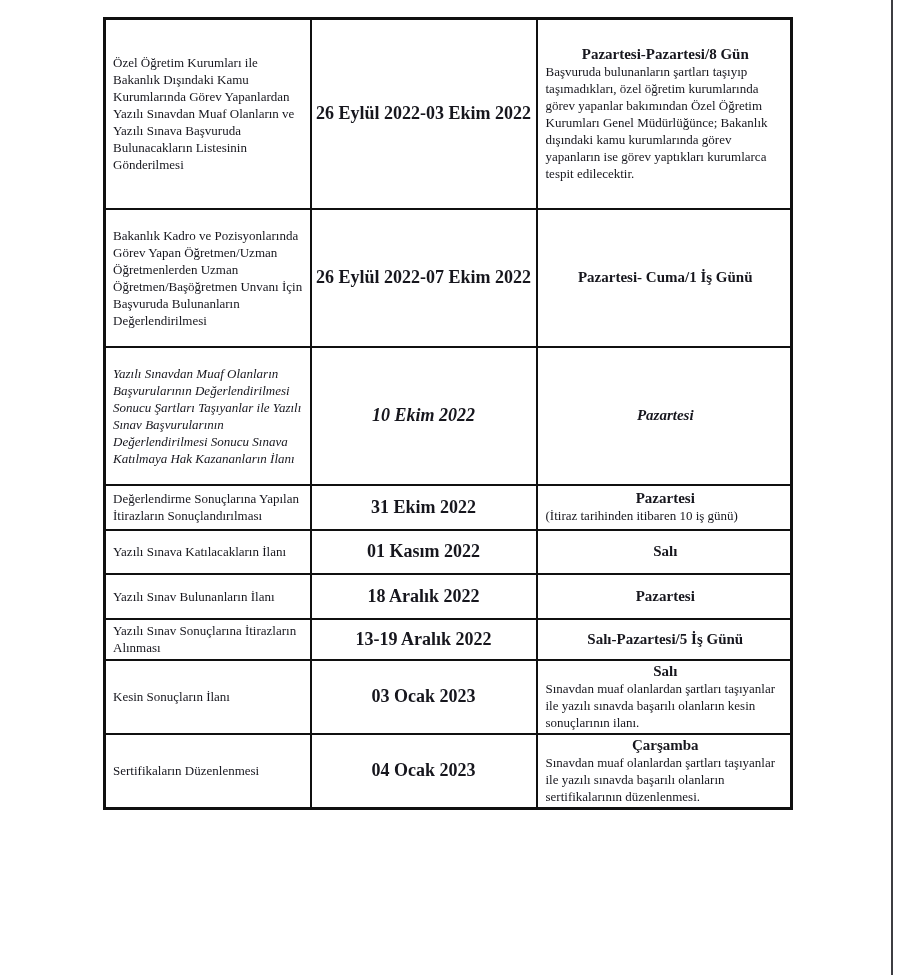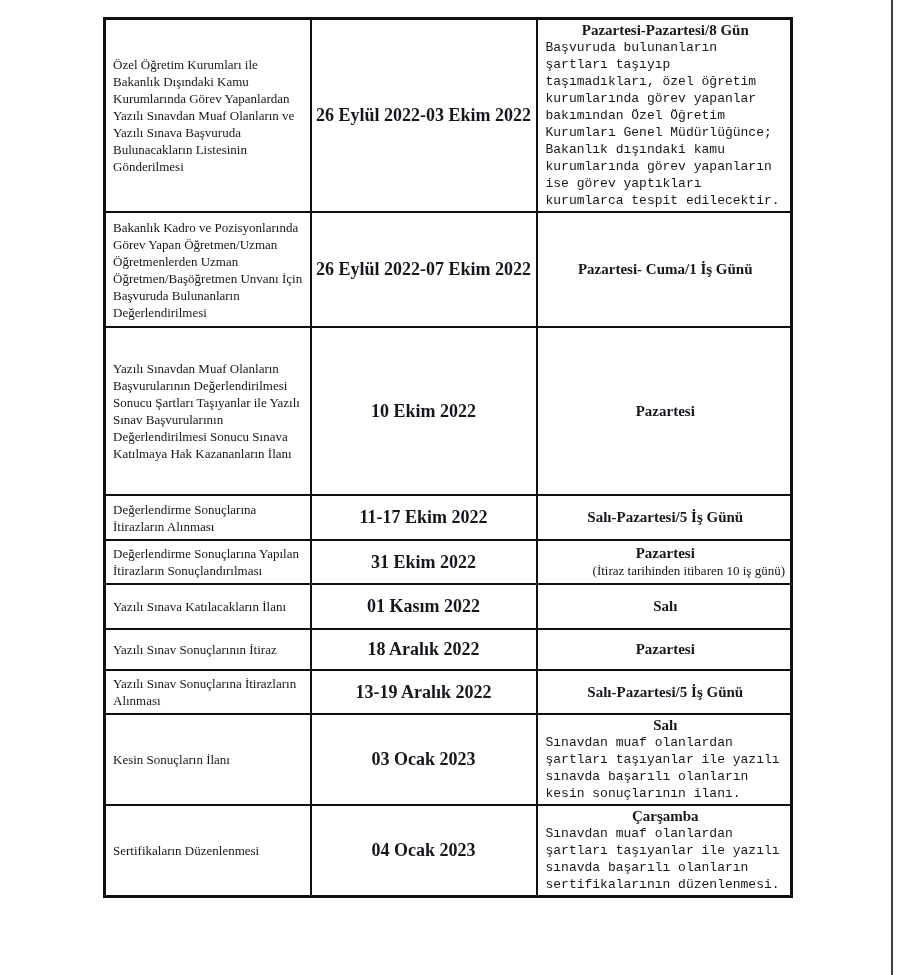--- a/index.html
+++ b/index.html
@@ -66,27 +66,27 @@
   .day-bold {
     font-weight: bold;
     font-size: 15px;
     text-align: center;
     line-height: 17px;
   }
   .day-note {
     font-size: 13px;
     line-height: 17px;
   }
-  .note-left   { text-align: left; font-family: Liberation Mono, monospace; }
-  .note-center { text-align: right; }
+  .note-left   { text-align: left; }
+  .note-center { text-align: left; }
 
   
   tbody tr:nth-child(1)  { height: 190px; }
-  tbody tr:nth-child(2)  { height: 115px; }
-  tbody tr:nth-child(3)  { height: 168px; }
+  tbody tr:nth-child(2)  { height: 138px; }
+  tbody tr:nth-child(3)  { height: 138px; font-style: italic; }
   tbody tr:nth-child(4)  { height: 45px; }
   tbody tr:nth-child(5)  { height: 44px; border-radius: 16px; }
   tbody tr:nth-child(6)  { height: 45px; }
   tbody tr:nth-child(7)  { height: 41px; }
   tbody tr:nth-child(8)  { height: 44px; }
   tbody tr:nth-child(9)  { height: 38px; }
   tbody tr:nth-child(10) { height: 54px; }
   tbody tr:nth-child(11) { height: 70px; }
   tbody tr:nth-child(12) { height: 68px; }
 </style>
@@ -132,32 +132,20 @@
     <td class="c2">
       <span>10 Ekim 2022</span>
     </td>
     <td class="c3">
       <div class="day-bold">Pazartesi</div>
 
     </td>
   </tr>
         <tr>
     <td class="c1">
-      <span>Değerlendirme Sonuçlarına İtirazların Alınması</span>
-    </td>
-    <td class="c2">
-      <span>11-17 Ekim 2022</span>
-    </td>
-    <td class="c3">
-      <div class="day-bold">Salı-Pazartesi/5 İş Günü</div>
-
-    </td>
-  </tr>
-        <tr>
-    <td class="c1">
       <span>Değerlendirme Sonuçlarına Yapılan İtirazların Sonuçlandırılması</span>
     </td>
     <td class="c2">
       <span>31 Ekim 2022</span>
     </td>
     <td class="c3">
       <div class="day-bold">Pazartesi</div>
       <div class="day-note note-center">(İtiraz tarihinden itibaren 10 iş günü)</div>
     </td>
   </tr>
@@ -168,21 +156,21 @@
     <td class="c2">
       <span>01 Kasım 2022</span>
     </td>
     <td class="c3">
       <div class="day-bold">Salı</div>
 
     </td>
   </tr>
         <tr>
     <td class="c1">
-      <span>Yazılı Sınav Sonuçlarının İtiraz</span>
+      <span>Yazılı Sınav Bulunanların İlanı</span>
     </td>
     <td class="c2">
       <span>18 Aralık 2022</span>
     </td>
     <td class="c3">
       <div class="day-bold">Pazartesi</div>
 
     </td>
   </tr>
         <tr>

